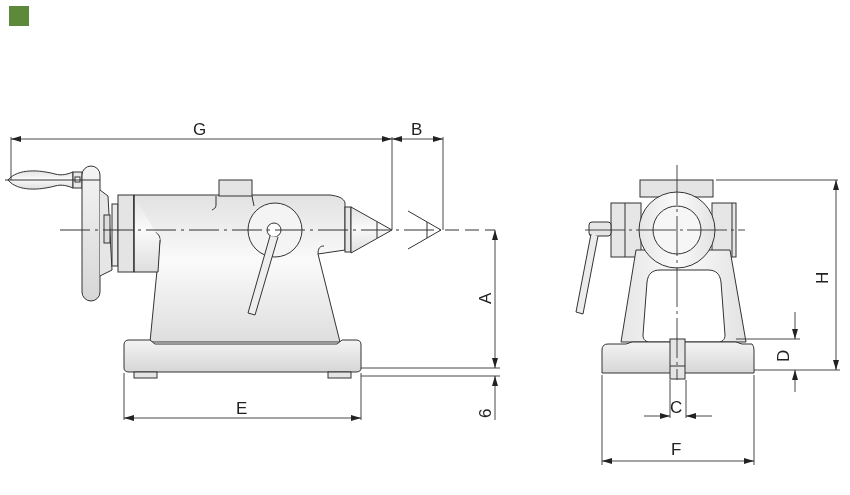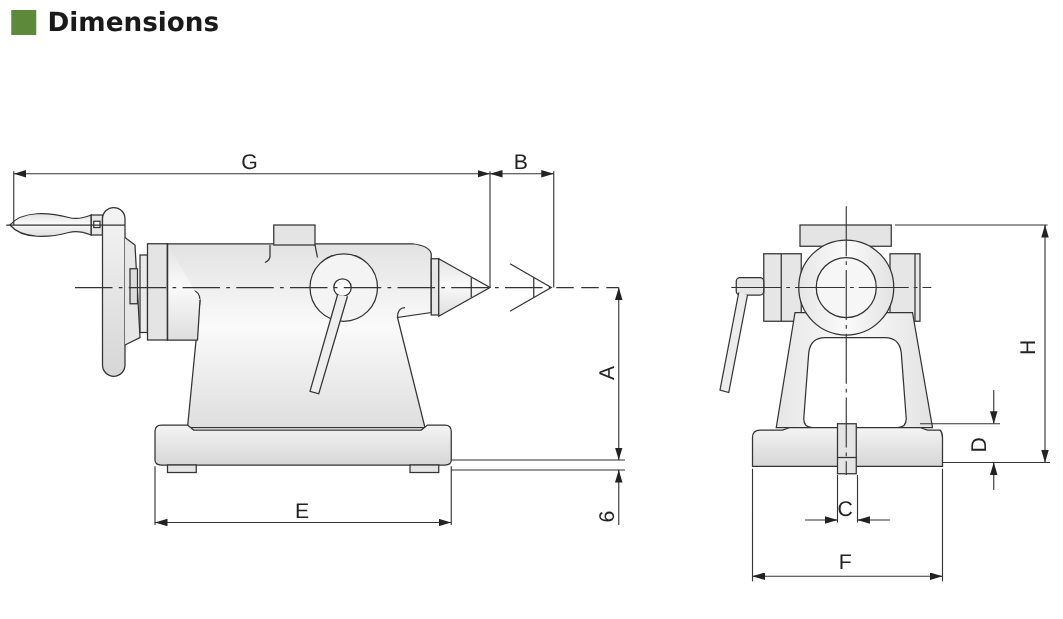--- a/index.html
+++ b/index.html
@@ -8,21 +8,20 @@
   .square { width: 20px; height: 20px; background: #5c8a3a; margin-right: 9px; }
   .title { font-family: "DejaVu Sans", sans-serif; font-weight: bold; font-size: 21px; color: #1a1a1a; letter-spacing: 0px; }
   svg { position: absolute; left: 0; top: 0; }
   .lbl { font-family: "Liberation Sans", sans-serif; font-size: 17px; fill: #222; }
 </style>
 </head>
 <body>
 
 <div class="header">
   <div class="square"></div>
-  <div class="title">Dimensions</div>
 </div>
 
 <svg width="850" height="495" viewBox="0 0 850 495">
   <defs>
     <linearGradient id="bodyGrad" x1="0" y1="0" x2="0" y2="1">
       <stop offset="0" stop-color="#e2e2e2"></stop>
       <stop offset="0.45" stop-color="#fafafa"></stop>
       <stop offset="1" stop-color="#dedede"></stop>
     </linearGradient>
     <linearGradient id="baseGrad" x1="0" y1="0" x2="0" y2="1">

